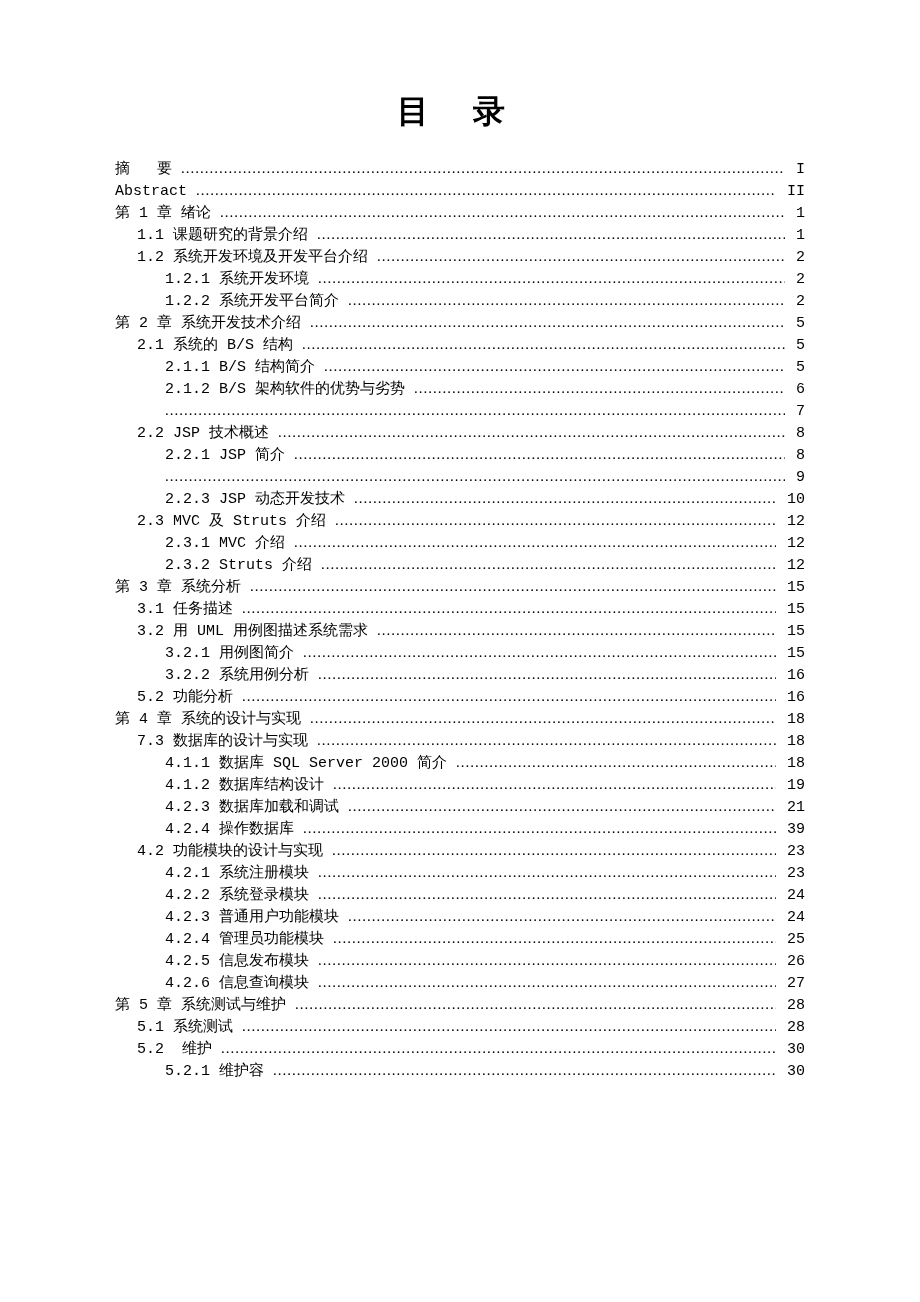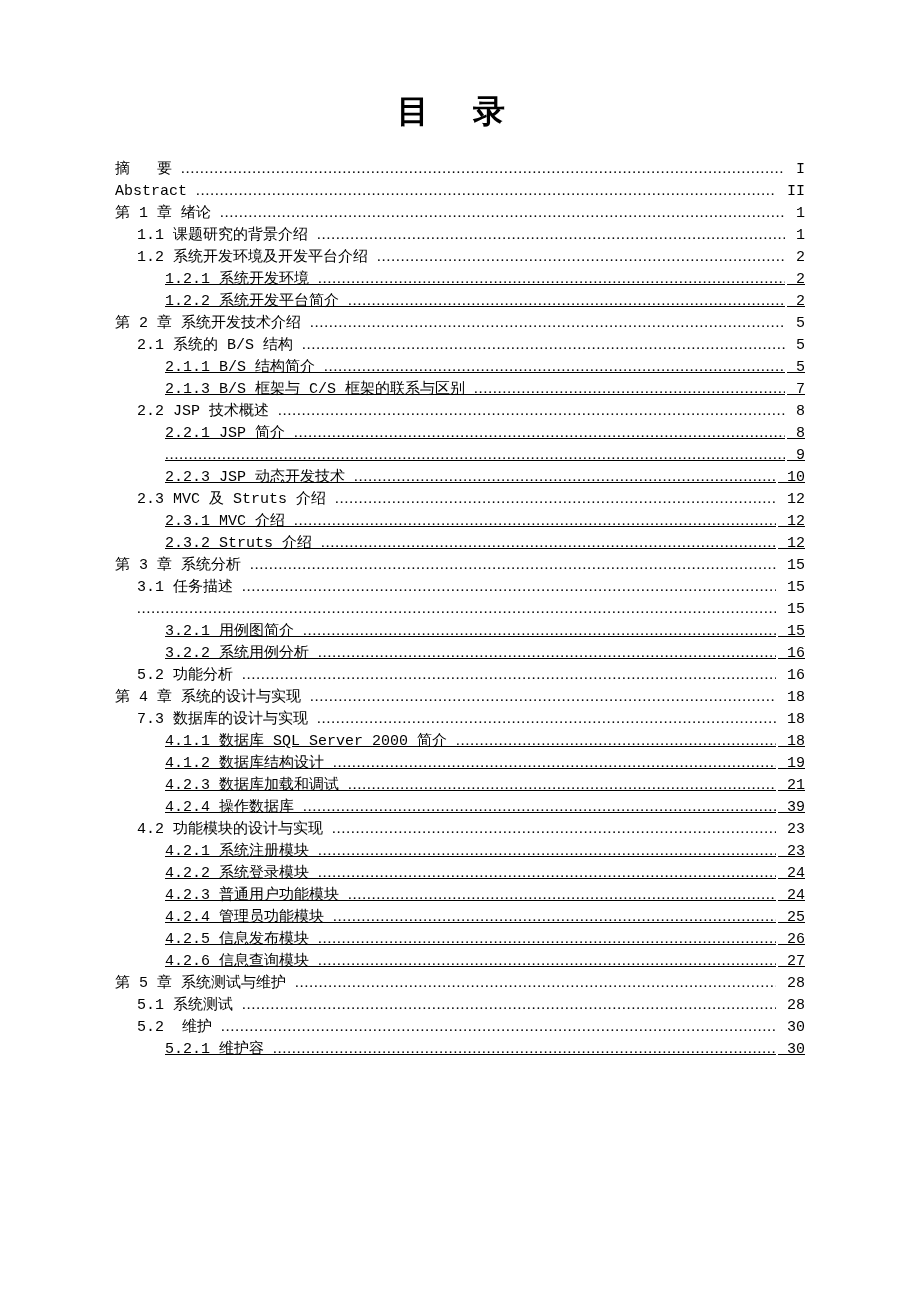--- a/index.html
+++ b/index.html
@@ -54,21 +54,21 @@
     overflow: hidden;
     white-space: nowrap;
   }
   .toc-page {
     font-family: "SimSun", "宋体", "Courier New", monospace;
     white-space: pre;
     padding-left: 2px;
   }
   .indent-0 { padding-left: 0; }
   .indent-1 { padding-left: 22px; }
-  .indent-2 { padding-left: 50px; text-decoration: underline; }
+  .indent-2 { padding-left: 50px; }
 </style>
 </head>
 <body>
 
 <div class="page">
   <h1 class="title">目 录</h1>
   <div class="toc" id="toc">
       <div class="toc-entry indent-0">
         <span class="toc-label">摘   要 </span>
         <span class="dots"></span>
@@ -113,21 +113,25 @@
         <span class="toc-label">2.1 系统的 B/S 结构 </span>
         <span class="dots"></span>
         <span class="toc-page"> 5</span>
       </div>
       <div class="toc-entry indent-2">
         <span class="toc-label">2.1.1 B/S 结构简介 </span>
         <span class="dots"></span>
         <span class="toc-page"> 5</span>
       </div>
       <div class="toc-entry indent-2">
-        <span class="toc-label">2.1.3 B/S 框架与 C/S 框架的联系与区别 </span>
+        <span class="toc-label">2.1.2 B/S 架构软件的优势与劣势 </span>
+        <span class="dots"></span>
+        <span class="toc-page"> 6</span>
+      </div>
+      <div class="toc-entry indent-2">
         <span class="dots"></span>
         <span class="toc-page"> 7</span>
       </div>
       <div class="toc-entry indent-1">
         <span class="toc-label">2.2 JSP 技术概述 </span>
         <span class="dots"></span>
         <span class="toc-page"> 8</span>
       </div>
       <div class="toc-entry indent-2">
         <span class="toc-label">2.2.1 JSP 简介 </span>
@@ -162,20 +166,21 @@
         <span class="toc-label">第 3 章 系统分析 </span>
         <span class="dots"></span>
         <span class="toc-page"> 15</span>
       </div>
       <div class="toc-entry indent-1">
         <span class="toc-label">3.1 任务描述 </span>
         <span class="dots"></span>
         <span class="toc-page"> 15</span>
       </div>
       <div class="toc-entry indent-1">
+        <span class="toc-label">3.2 用 UML 用例图描述系统需求 </span>
         <span class="dots"></span>
         <span class="toc-page"> 15</span>
       </div>
       <div class="toc-entry indent-2">
         <span class="toc-label">3.2.1 用例图简介 </span>
         <span class="dots"></span>
         <span class="toc-page"> 15</span>
       </div>
       <div class="toc-entry indent-2">
         <span class="toc-label">3.2.2 系统用例分析 </span>

